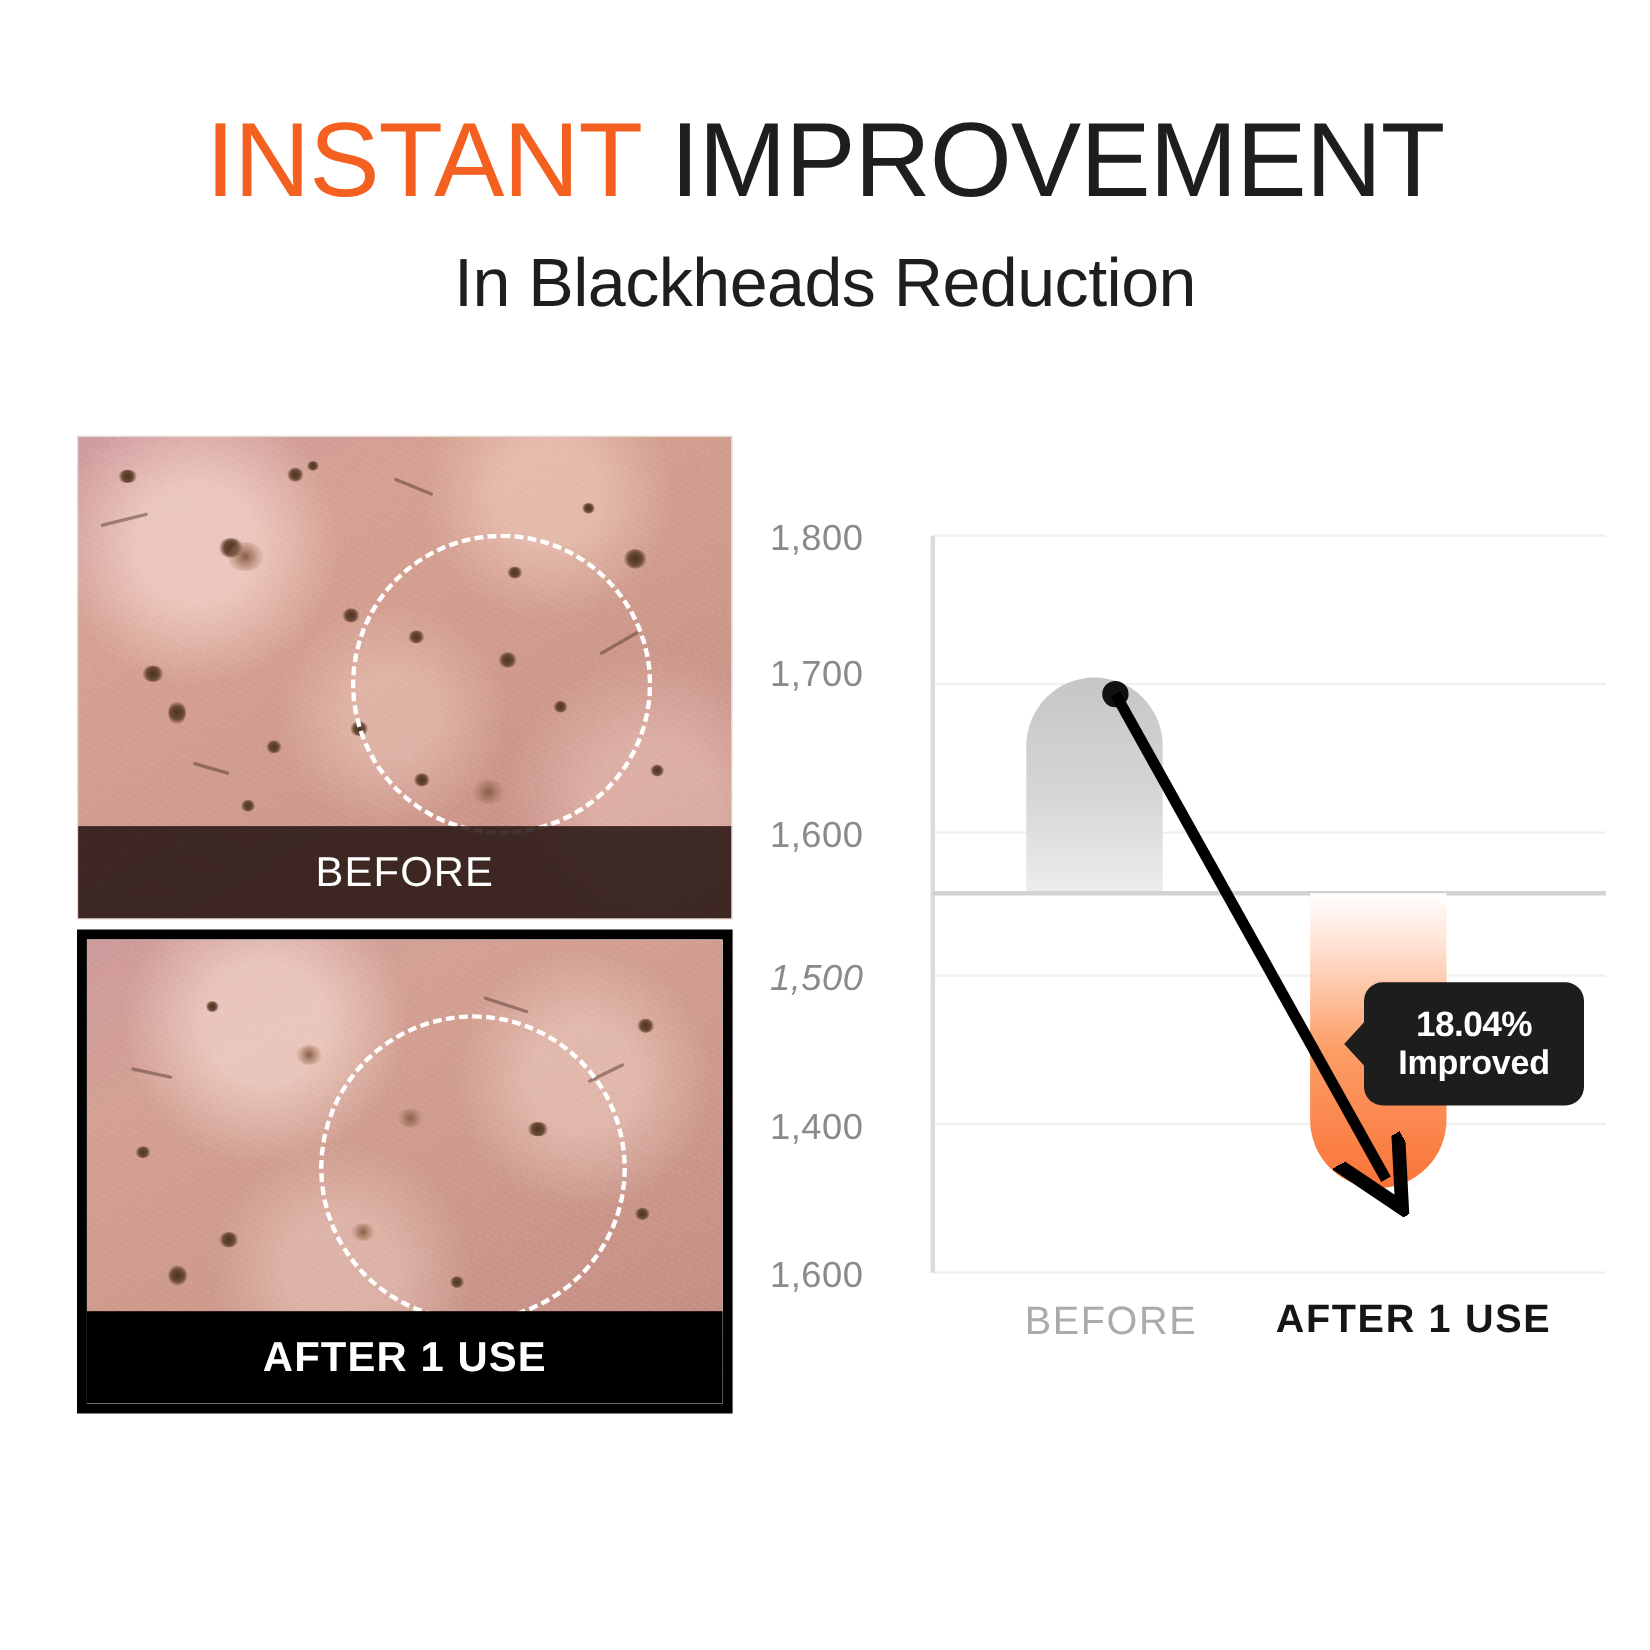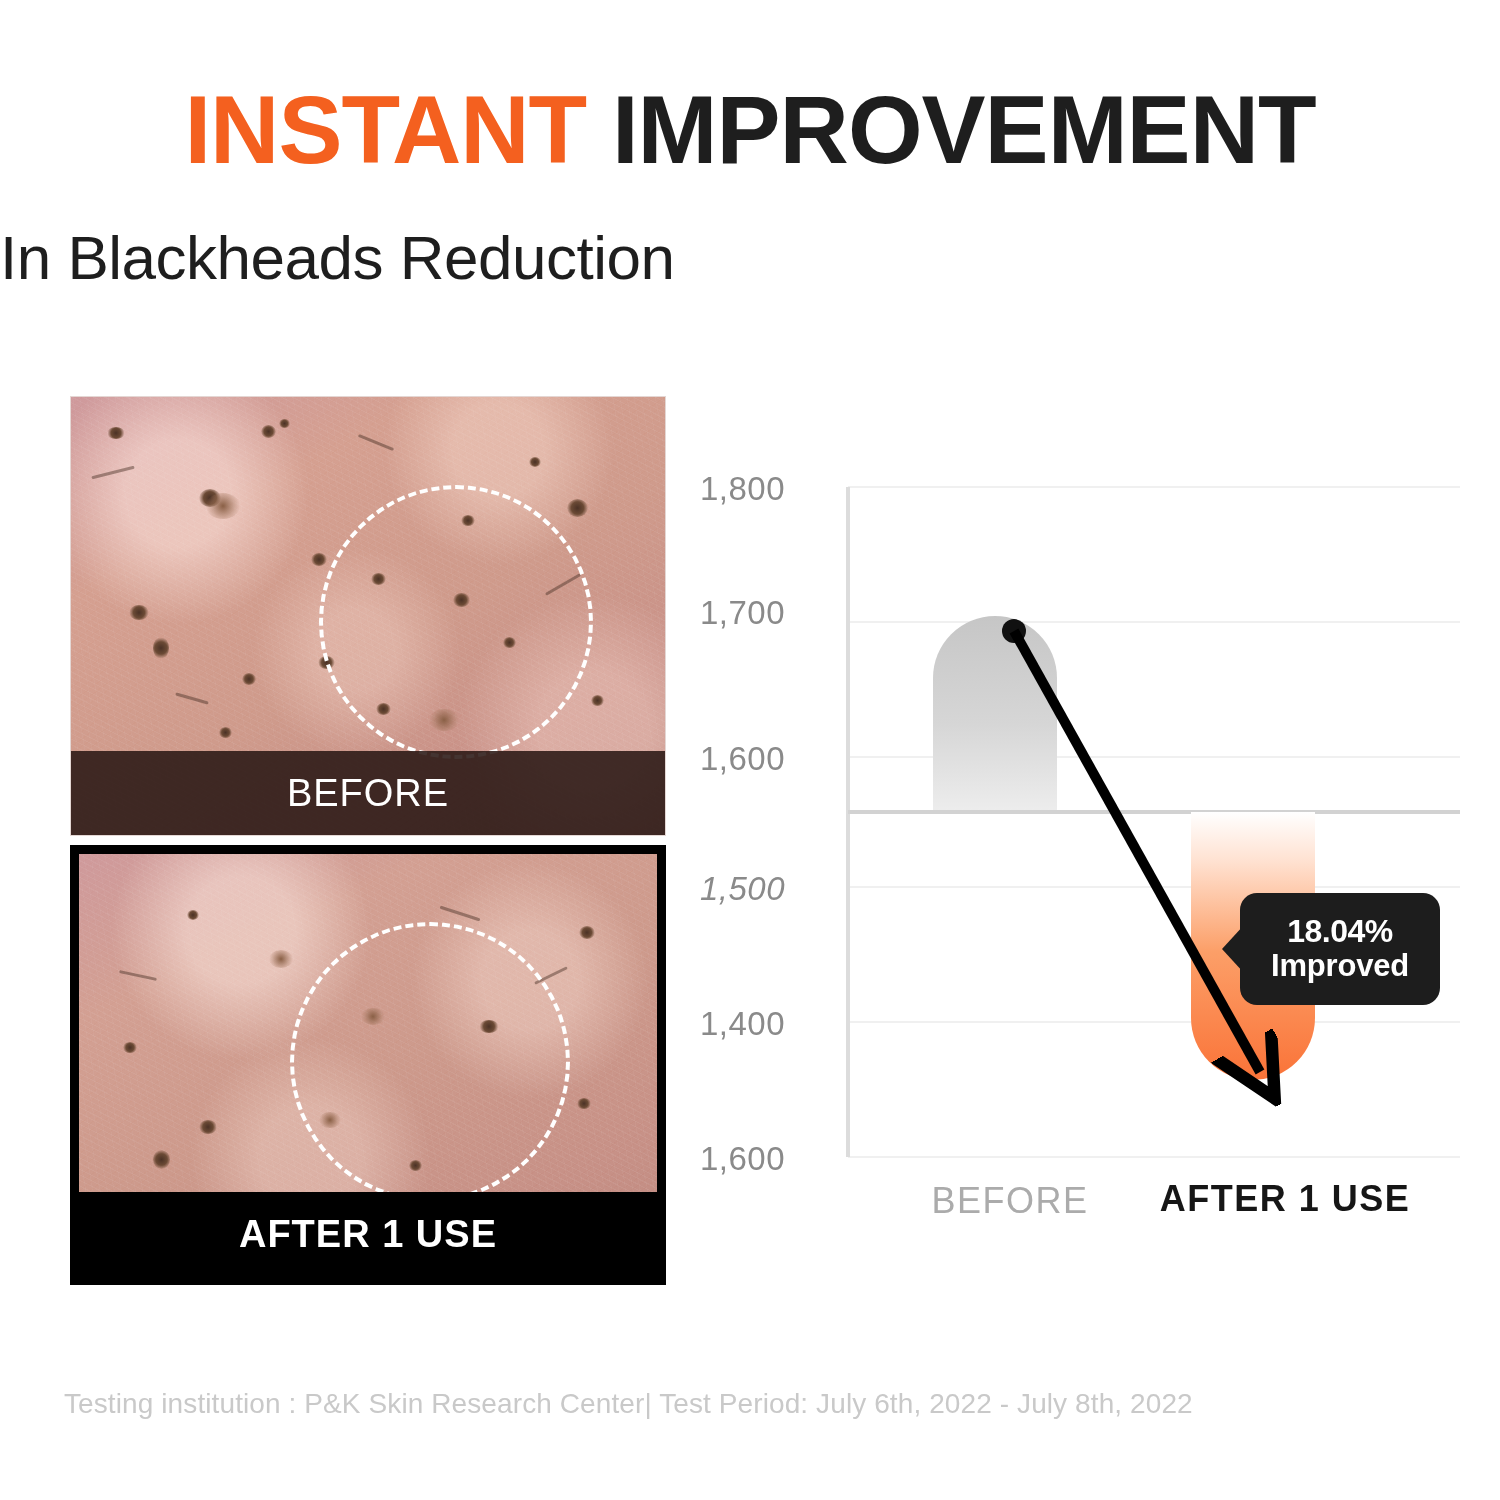--- a/index.html
+++ b/index.html
@@ -9,33 +9,33 @@
     font-family:"Liberation Sans", sans-serif;
     overflow:hidden;
     position:relative;
   }
 
   
   #header{
     position:absolute;left:0;top:0;width:1500px;height:330px;
   }
   #title{
-    position:absolute;left:0;top:80px;width:1500px;
+    position:absolute;left:0;top:96px;width:1500px;
     text-align:center;
     font-size:96px;
-    font-weight:bold;
+    font-weight:normal;
     letter-spacing:-1px;
     line-height:1.05;
     white-space:nowrap;
   }
   #title .accent{color:#F4601F;}
   #title .dark{color:#1E1E1E;}
   #subtitle{
     position:absolute;left:0;top:222px;width:1500px;
-    text-align:left;
+    text-align:center;
     font-size:62px;
     font-weight:400;
     color:#1E1E1E;
     letter-spacing:-0.5px;
     white-space:nowrap;
   }
 
   
   .photo-panel{position:absolute;overflow:hidden;}
   #photo-before{left:70px;top:396px;width:596px;height:440px;border:1px solid #e4d7d4;box-sizing:border-box;}
@@ -264,14 +264,13 @@
   <div class="xlabel" id="xlabel-after" style="left:420px;top:738px;width:330px;">AFTER 1 USE</div>
 </div>
 
 <div id="badge-notch"></div>
 <div id="badge">
   <div id="badge-pct">18.04%</div>
   <div id="badge-word">Improved</div>
 </div>
 
 <div id="footer">
-  <div class="footnote" id="footnote-1">Testing institution : P&amp;K Skin Research Center| Test Period: July 6th, 2022 - July 8th, 2022</div>
 </div>
 
 </body></html>

